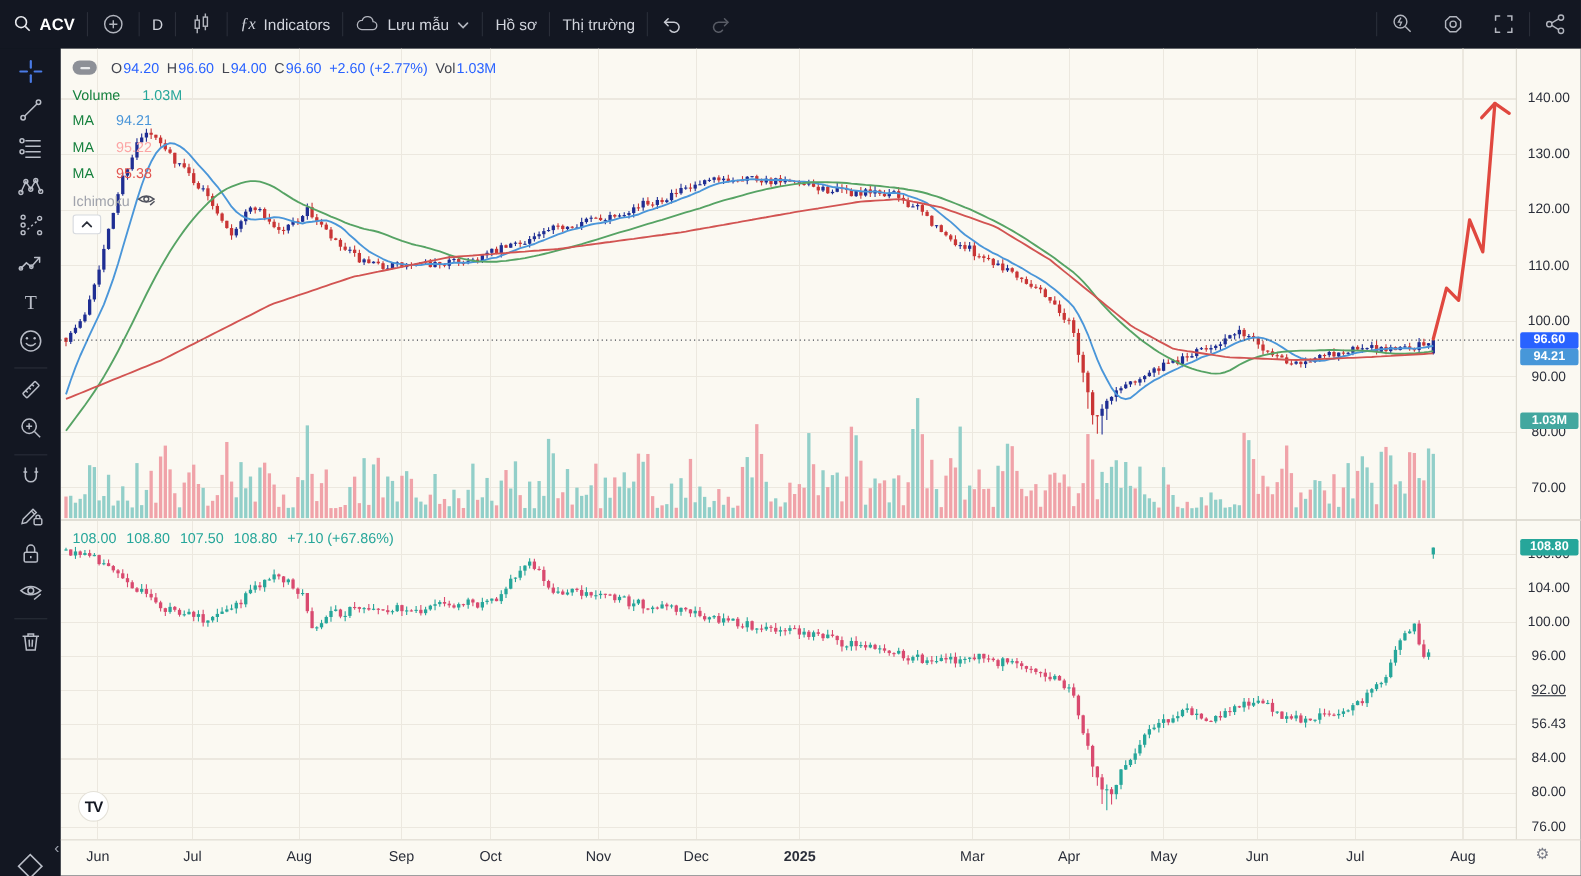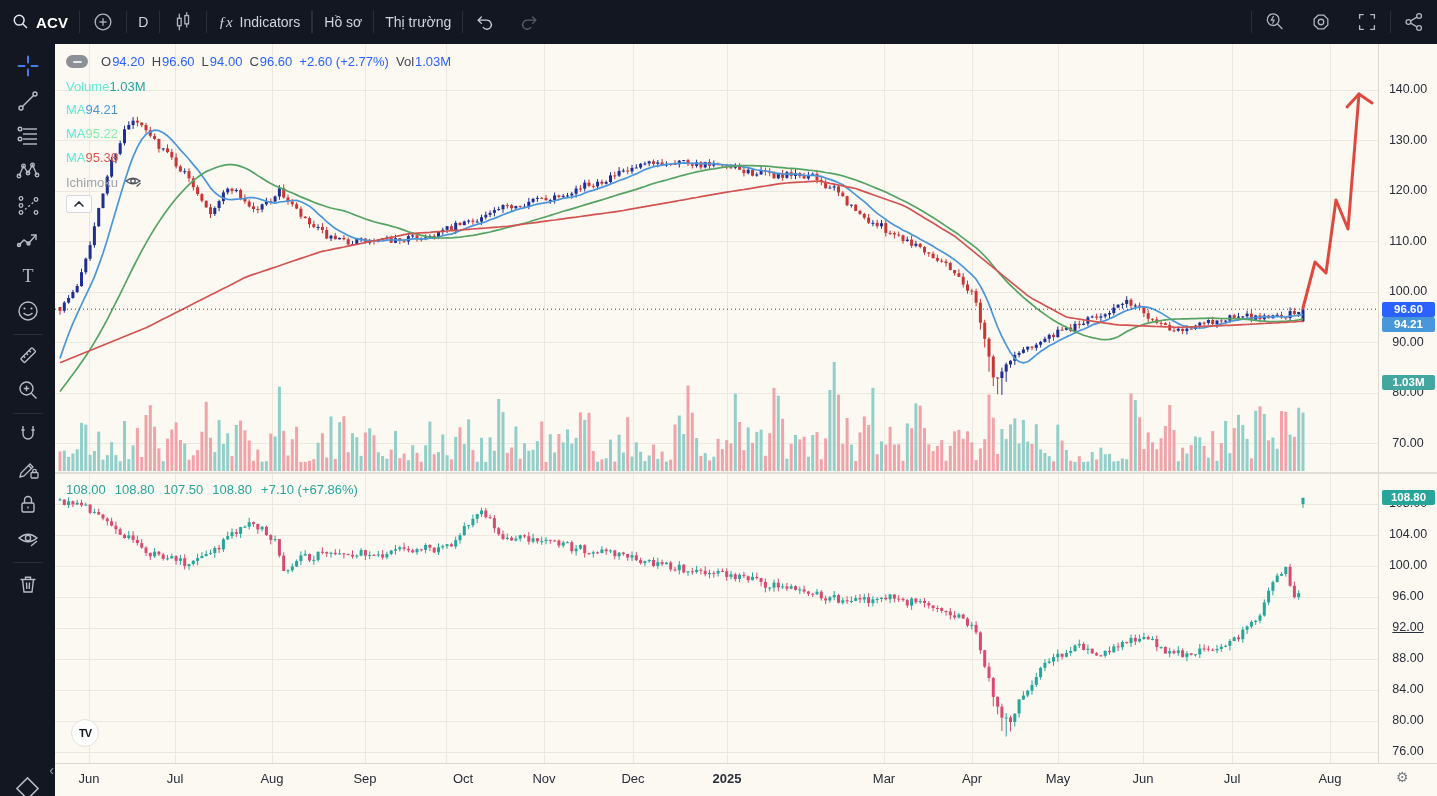--- a/index.html
+++ b/index.html
@@ -26,38 +26,38 @@
   .chart{position:absolute;left:0;top:0;width:1437px;height:796px;z-index:1}
   .chart-bg{position:absolute;left:55px;top:44px;width:1382px;height:752px;background:#fbf9f2}
   #chart-svg{position:absolute;left:0;top:0;cursor:crosshair}
   
   .lrow{position:absolute;display:flex;align-items:center;font-size:13px;z-index:6;white-space:nowrap}
   .lab{color:#434651;margin-right:1px}
   .val{color:#2962ff;margin-right:7px}
   .pill{width:22px;height:13px;border-radius:7px;background:#8d9097;display:inline-flex;align-items:center;
     justify-content:center;margin-right:13px;cursor:pointer}
   .pill i{display:block;width:9px;height:2px;background:#e9eaec;border-radius:1px}
-  .vlab{color:#5eead4;margin-right:0}
+  .vlab{color:#15803d;margin-right:20px}
   .ichi{color:#a0a3ac}
   .chevbtn{position:absolute;left:66px;top:195px;width:26px;height:18px;background:#fff;border:1px solid #d6d9de;
     border-radius:3px;display:flex;align-items:center;justify-content:center;cursor:pointer;z-index:6}
   
   .price-axis{position:absolute;left:1378px;top:44px;width:59px;height:719px;border-left:1px solid #ddd9cf;z-index:5;cursor:ns-resize}
   .ptick{position:absolute;left:0;width:100%;text-align:center;font-size:12.5px;color:#2a2e39}
   .badge{position:absolute;left:3px;width:53px;height:15px;border-radius:2px;color:#fff;font-size:11.5px;
     font-weight:700;text-align:center;line-height:15px;z-index:7}
   .time-axis{position:absolute;left:55px;top:763px;width:1382px;height:33px;border-top:1px solid #ddd9cf;z-index:5;cursor:ew-resize}
   .mtick{position:absolute;top:7px;width:44px;margin-left:-22px;text-align:center;font-size:13px;color:#2a2e39}
   .mtick.bold{font-weight:700}
   .axis-gear{position:absolute;left:1341px;top:5px;color:#787b86;font-size:14px;
     font-family:"DejaVu Sans",sans-serif;cursor:pointer}
   
   .tvlogo{position:absolute;left:71px;top:719px;width:28px;height:28px;border-radius:50%;background:#fff;
     border:1px solid #e4e1d8;display:flex;align-items:center;justify-content:center;z-index:6;cursor:pointer;
-    font-weight:900;font-size:11px;color:#131722;letter-spacing:-1px}
+    font-weight:900;font-size:14px;color:#131722;letter-spacing:-1px}
 </style>
 </head>
 <body>
 
 <div class="chart">
   <div class="chart-bg"></div>
   <svg id="chart-svg" width="1437" height="796" viewBox="0 0 1437 796">
       <line x1="89" y1="44" x2="89" y2="763" stroke="#ece8df" stroke-width="1" shape-rendering="crispEdges"></line>
       <line x1="175" y1="44" x2="175" y2="763" stroke="#ece8df" stroke-width="1" shape-rendering="crispEdges"></line>
       <line x1="272" y1="44" x2="272" y2="763" stroke="#ece8df" stroke-width="1" shape-rendering="crispEdges"></line>
@@ -1567,21 +1567,21 @@
   <div class="lrow" style="left:66px;top:79px">
     <span class="vlab">Volume</span>
     <span style="color:#26a69a">1.03M</span>
   </div>
   <div class="lrow" style="left:66px;top:102px">
     <span class="vlab">MA</span>
     <span style="color:#4a96d9">94.21</span>
   </div>
   <div class="lrow" style="left:66px;top:126px">
     <span class="vlab">MA</span>
-    <span style="color:#86efac">95.22</span>
+    <span style="color:#fca5a5">95.22</span>
   </div>
   <div class="lrow" style="left:66px;top:150px">
     <span class="vlab">MA</span>
     <span style="color:#e25550">95.38</span>
   </div>
   <div class="lrow" style="left:66px;top:173px">
     <span class="ichi">Ichimoku</span>
     <span style="margin-left:6px">
       <svg width="18" height="16" viewBox="0 0 18 16" fill="none" stroke="#50535e" stroke-width="1.3">
         <path d="M2,8 Q9,2.5 16,8 Q9,13.5 2,8 Z"></path>
@@ -1611,36 +1611,36 @@
       <div class="ptick" style="top: 189.5px;">110.00</div>
       <div class="ptick" style="top: 240px;">100.00</div>
       <div class="ptick" style="top: 290.5px;">90.00</div>
       <div class="ptick" style="top: 341px;">80.00</div>
       <div class="ptick" style="top: 391.5px;">70.00</div>
       <div class="ptick" style="top: 452px;">108.00</div>
       <div class="ptick" style="top: 483px;">104.00</div>
       <div class="ptick" style="top: 514px;">100.00</div>
       <div class="ptick" style="top: 545px;">96.00</div>
       <div class="ptick" style="top: 576px; text-decoration: underline;">92.00</div>
-      <div class="ptick" style="top: 607px;">88.00</div>
+      <div class="ptick" style="top: 607px;">56.43</div>
       <div class="ptick" style="top: 638px;">84.00</div>
       <div class="ptick" style="top: 669px;">80.00</div>
       <div class="ptick" style="top: 700px;">76.00</div>
       <div class="badge" style="top: 258px; background: rgb(41, 98, 255);">96.60</div>
       <div class="badge" style="top: 273px; background: rgb(71, 151, 217);">94.21</div>
       <div class="badge" style="top: 331px; background: rgb(67, 167, 159);">1.03M</div>
       <div class="badge" style="top: 446px; background: rgb(38, 166, 154);">108.80</div>
     </div>
   <div class="time-axis" id="time-axis">
     <span class="axis-gear">⚙</span>
   <div class="mtick" style="left: 34px;">Jun</div>
       <div class="mtick" style="left: 120px;">Jul</div>
       <div class="mtick" style="left: 217px;">Aug</div>
       <div class="mtick" style="left: 310px; text-align: center;">Sep</div>
-      <div class="mtick" style="left: 408px;">Oct</div>
+      <div class="mtick" style="left: 391px;">Oct</div>
       <div class="mtick" style="left: 489px;">Nov</div>
       <div class="mtick" style="left: 578px;">Dec</div>
       <div class="mtick bold" style="left: 672px;">2025</div>
       <div class="mtick" style="left: 829px;">Mar</div>
       <div class="mtick" style="left: 917px;">Apr</div>
       <div class="mtick" style="left: 1003px;">May</div>
       <div class="mtick" style="left: 1088px;">Jun</div>
       <div class="mtick" style="left: 1177px;">Jul</div>
       <div class="mtick" style="left: 1275px;">Aug</div>
     </div>
@@ -1682,20 +1682,33 @@
           <line x1="17" y1="15" x2="17" y2="19"></line>
       </svg>
     </span>
   </div>
   <div class="tsep"></div>
   <div class="titem">
     <span class="fxg">ƒx</span>
     <span>Indicators</span>
   </div>
   <div class="tsep"></div>
+  <div class="titem">
+    <span>
+      <svg width="22" height="18" viewBox="0 0 26 20" fill="none" stroke="#b2b5be" stroke-width="1.4">
+        <path d="M7,17 h11.5 a4.3,4.3 0 0 0 .6,-8.6 a6,6 0 0 0 -11.6,-1.4 a4.6,4.6 0 0 0 -.5,10 Z"></path>
+      </svg>
+    </span>
+    <span>Lưu mẫu</span>
+    <span>
+      <svg width="12" height="8" viewBox="0 0 12 8" fill="none" stroke="#b2b5be" stroke-width="1.5" stroke-linecap="round">
+          <polyline points="2,2 6,6 10,2"></polyline>
+        </svg>
+    </span>
+  </div>
   <div class="tsep"></div>
   <div class="titem">
     <span>Hồ sơ</span>
   </div>
   <div class="tsep"></div>
   <div class="titem">
     <span>Thị trường</span>
   </div>
   <div class="tsep"></div>
   <div class="titem ticon">

